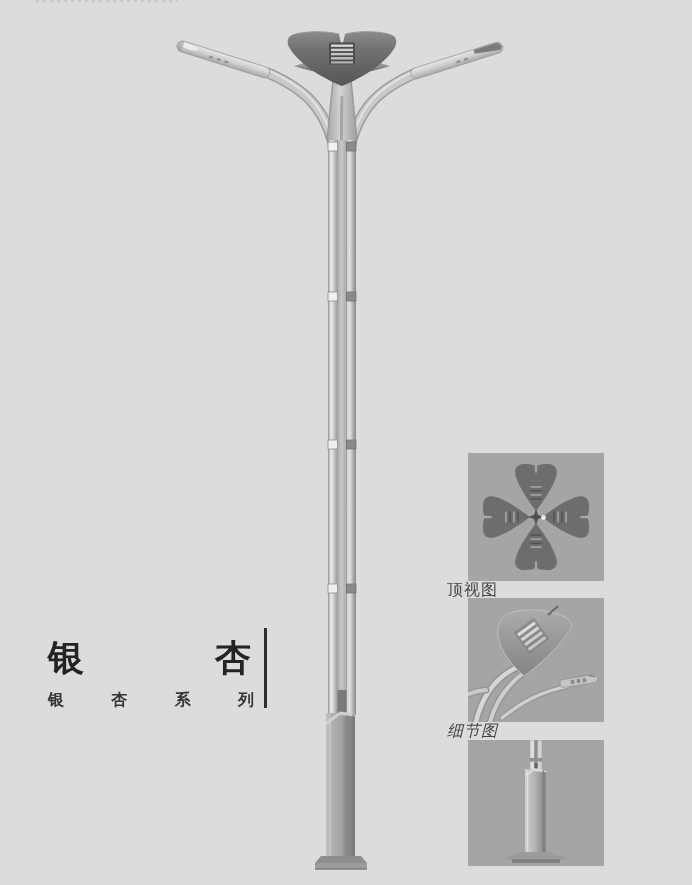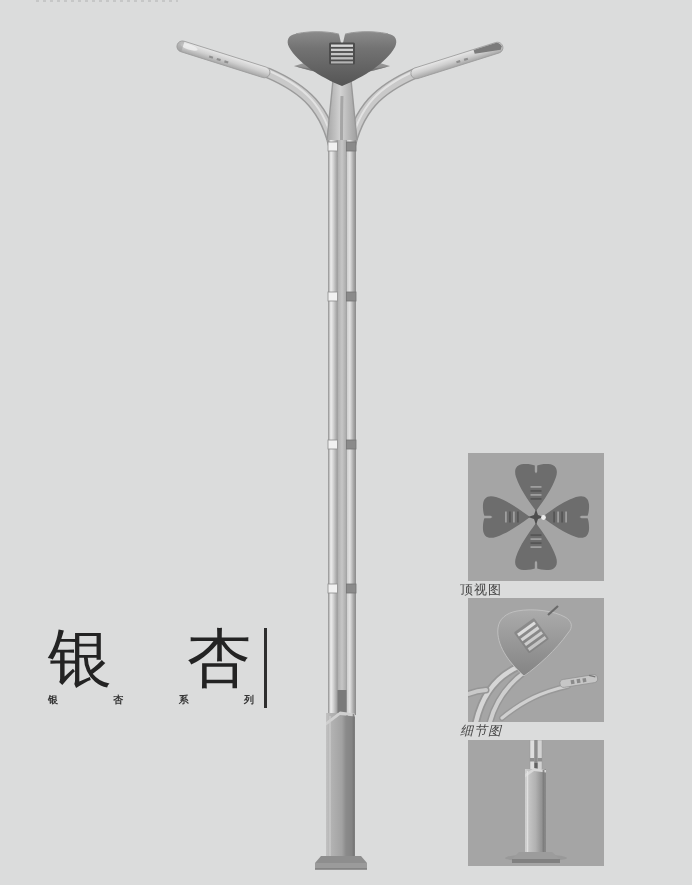--- a/index.html
+++ b/index.html
@@ -14,40 +14,40 @@
   .top-artifact{
     position:absolute;left:36px;top:0;width:142px;height:2px;opacity:.75;
     background:repeating-linear-gradient(90deg,#bfc0c0 0 3px,transparent 3px 7px);
   }
 
   .lamp-svg{position:absolute;left:0;top:0;}
 
   
   .title-main{
     position:absolute;left:48px;top:630px;width:203px;
-    font-size:64px;line-height:56px;font-weight:400;color:#232323;
+    font-size:36px;line-height:56px;font-weight:700;color:#232323;
     text-align:justify;text-align-last:justify;white-space:nowrap;
   }
   .title-rule{
     position:absolute;left:264px;top:628px;width:2.5px;height:80px;background:#2e2e2e;
   }
   .title-sub{
     position:absolute;left:48px;top:691px;width:206px;
-    font-size:10px;line-height:17px;font-weight:600;color:#353535;
+    font-size:16px;line-height:17px;font-weight:600;color:#353535;
     text-align:justify;text-align-last:justify;white-space:nowrap;
   }
 
   
   .panel{position:absolute;left:468px;width:136px;background:#a5a5a5;overflow:hidden;}
   .panel-1{top:453px;height:128px;}
   .panel-2{top:598px;height:124px;}
   .panel-3{top:740px;height:126px;}
   .caption{
-    position:absolute;left:460px;width:135px;height:15px;
-    font-size:13px;line-height:15px;color:#454545;letter-spacing:1px;
+    position:absolute;left:447px;width:135px;height:15px;
+    font-size:16px;line-height:15px;color:#454545;letter-spacing:1px;
   }
   .caption-1{top:582px;}
   .caption-2{top:723px;font-style:italic;}
 </style>
 </head>
 <body>
 
 <div class="page">
 
   <div class="top-artifact"></div>

